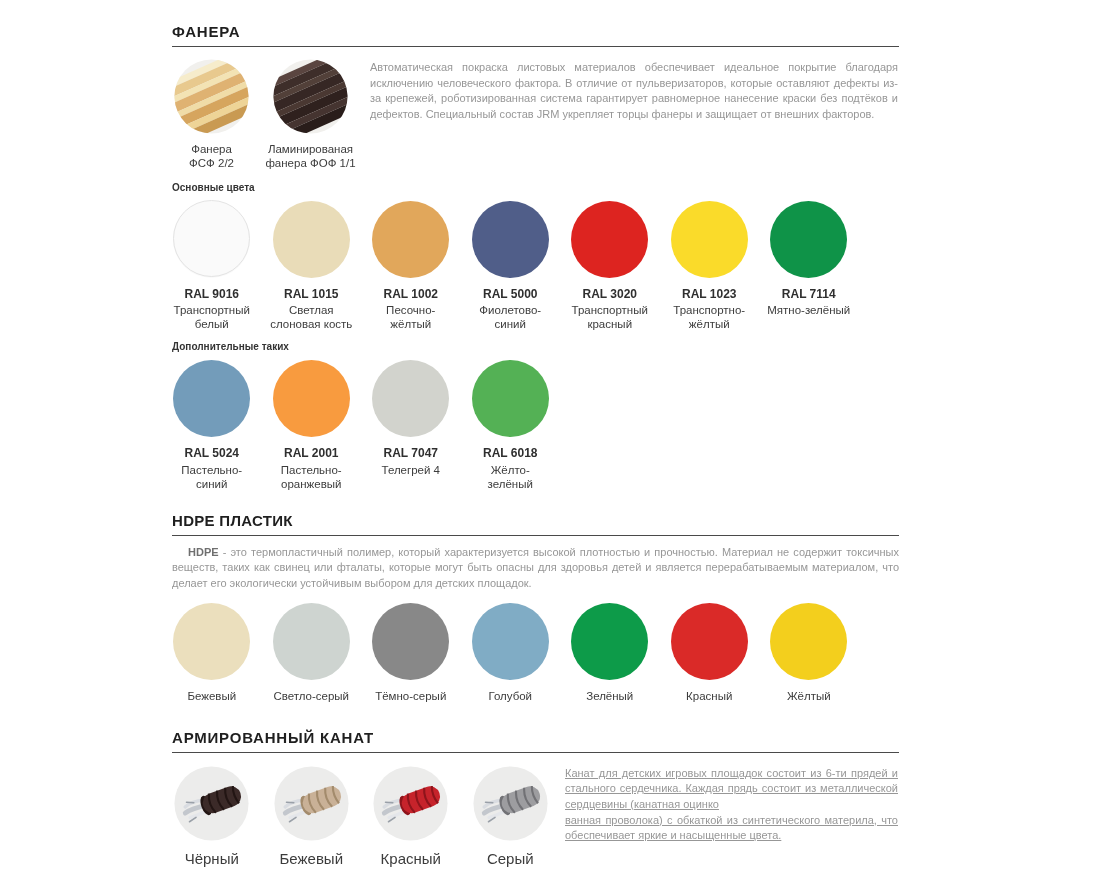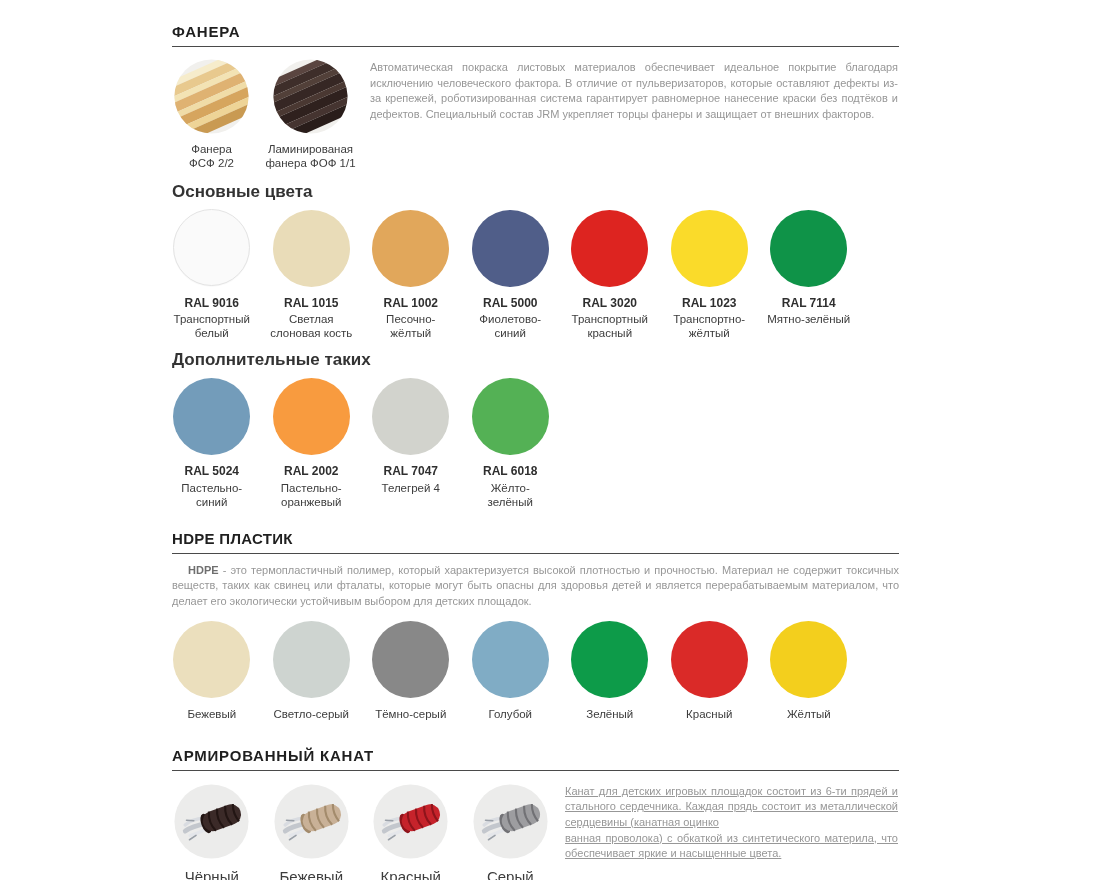--- a/index.html
+++ b/index.html
@@ -11,21 +11,21 @@
   .rule { border-top:1.5px solid #4a4a4a; margin-top:6px; }
 
   .para { text-align:justify; font-size:11px; line-height:1.42; color:#979797; }
   .para b { color:#6f6f6f;padding-left:16px; }
 
   .fan-row { display:flex; align-items:flex-start; margin-top:11px; }
   .materials { display:flex; flex:0 0 198px; margin-left:-10px; }
   .mat-cell { width:99px; text-align:center; }
   .fan-para { width:528px; margin-left:10px; margin-top:2px; }
 
-  .subhead { font-size:17px; font-weight:bold; color:#333333; }
+  .subhead { font-size:10px; font-weight:bold; color:#333333; }
 
   .swatch-row { display:flex; margin-left:-10px; }
   .swatch { width:99.5px; text-align:center; }
   .dot { width:77px; height:77px; border-radius:50%; margin:0 auto; border:1px solid transparent; }
   .ral { font-weight:bold; font-size:12px; color:#2f2f2f; margin-top:9px; line-height:1.2; }
   .cname { font-size:11.5px; color:#3c3c3c; line-height:1.22; white-space:pre-line; margin-top:2px; }
   .cname.solo { margin-top:9px; }
 
   .mat-label { font-size:11.5px; color:#3c3c3c; line-height:1.22; white-space:pre-line; margin-top:7px; }
 
@@ -150,21 +150,21 @@
 
       <div class="swatch-row" style="margin-top:8px;">
         <div class="swatch">
           <div class="dot" style="background: rgb(115, 156, 186);"></div>
           <div class="ral">RAL 5024</div>
           <div class="cname">Пастельно-
 синий</div>
         </div>
         <div class="swatch">
           <div class="dot" style="background: rgb(248, 155, 63);"></div>
-          <div class="ral">RAL 2002</div>
+          <div class="ral">RAL 2001</div>
           <div class="cname">Пастельно-
 оранжевый</div>
         </div>
         <div class="swatch">
           <div class="dot" style="background: rgb(210, 211, 205);"></div>
           <div class="ral">RAL 7047</div>
           <div class="cname">Телегрей 4</div>
         </div>
         <div class="swatch">
           <div class="dot" style="background: rgb(84, 177, 85);"></div>

